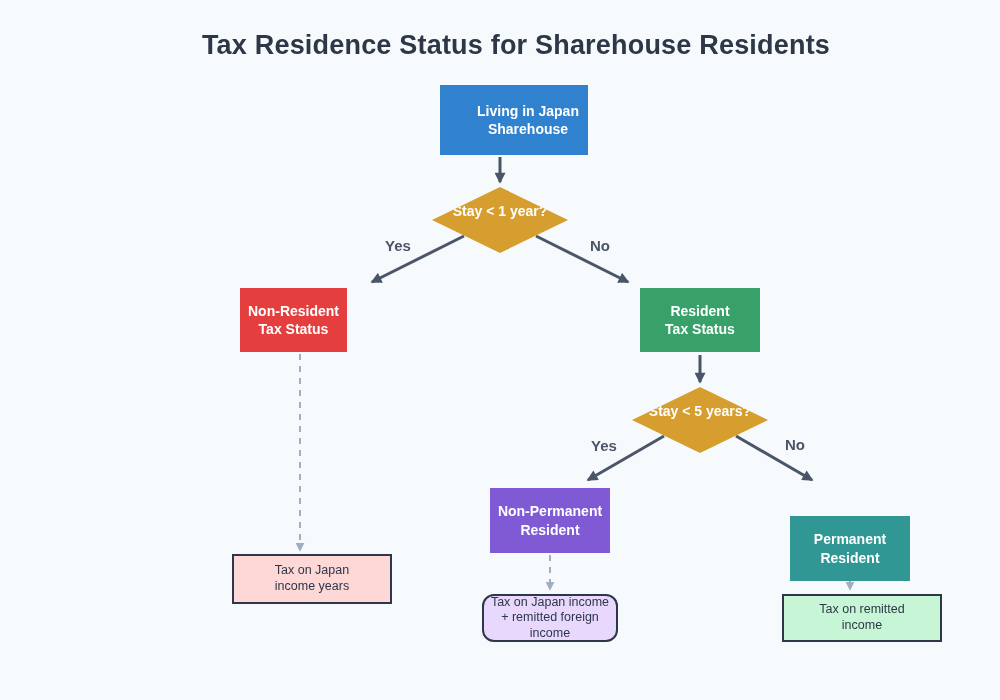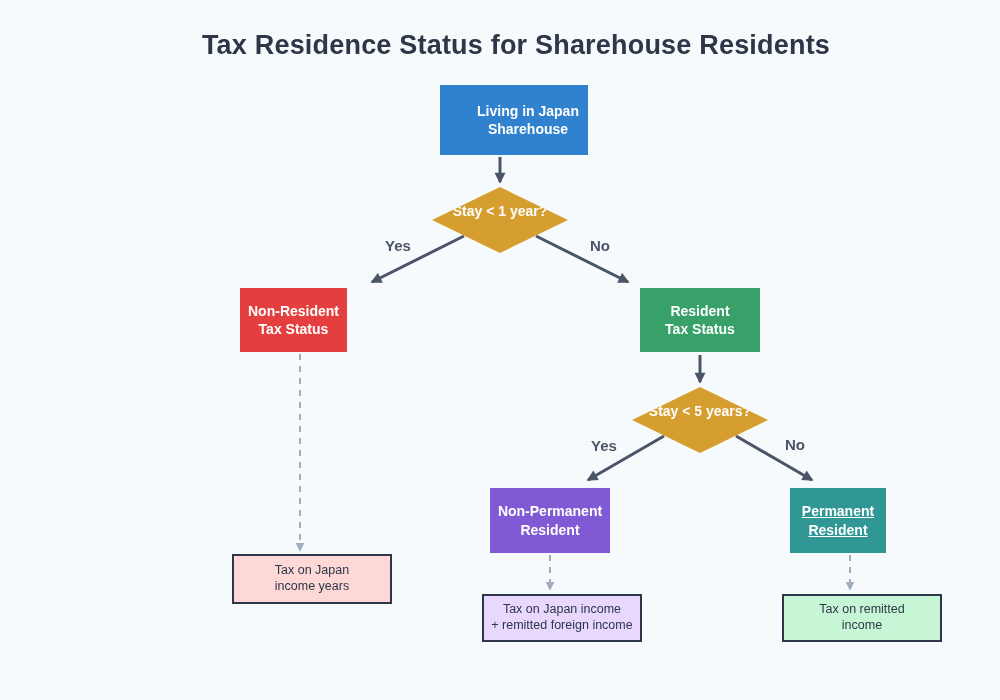--- a/index.html
+++ b/index.html
@@ -153,31 +153,31 @@
 
   <div class="diamond" style="left:632px; top:387px; width:136px; height:66px;">
     <div class="dlabel">Stay &lt; 5 years?</div>
   </div>
 
   <div class="node node-purple" style="left:490px; top:488px; width:120px; height:65px;text-align:center;">
     <div>Non-Permanent</div>
     <div>Resident</div>
   </div>
 
-  <div class="node node-teal" style="left:790px; top:488px; width:96px; height:65px;text-decoration:underline;">
+  <div class="node node-teal" style="left:790px; top:516px; width:120px; height:65px;">
     <div>Permanent</div>
     <div>Resident</div>
   </div>
 
   <div class="result result-pink" style="left:220px; top:554px; width:160px; height:50px;">
     <div>Tax on Japan</div>
     <div>income years</div>
   </div>
 
-  <div class="result result-lavender" style="left:470px; top:594px; width:160px; height:48px;">
+  <div class="result result-lavender" style="left:470px; top:594px; width:136px; height:48px;border-radius:12px;">
     <div>Tax on Japan income</div>
     <div>+ remitted foreign income</div>
   </div>
 
   <div class="result result-lightgreen" style="left:770px; top:594px; width:160px; height:48px;">
     <div>Tax on remitted</div>
     <div>income</div>
   </div>
 
   <span class="edge-label" style="left:398px; top:245px;">Yes</span>

